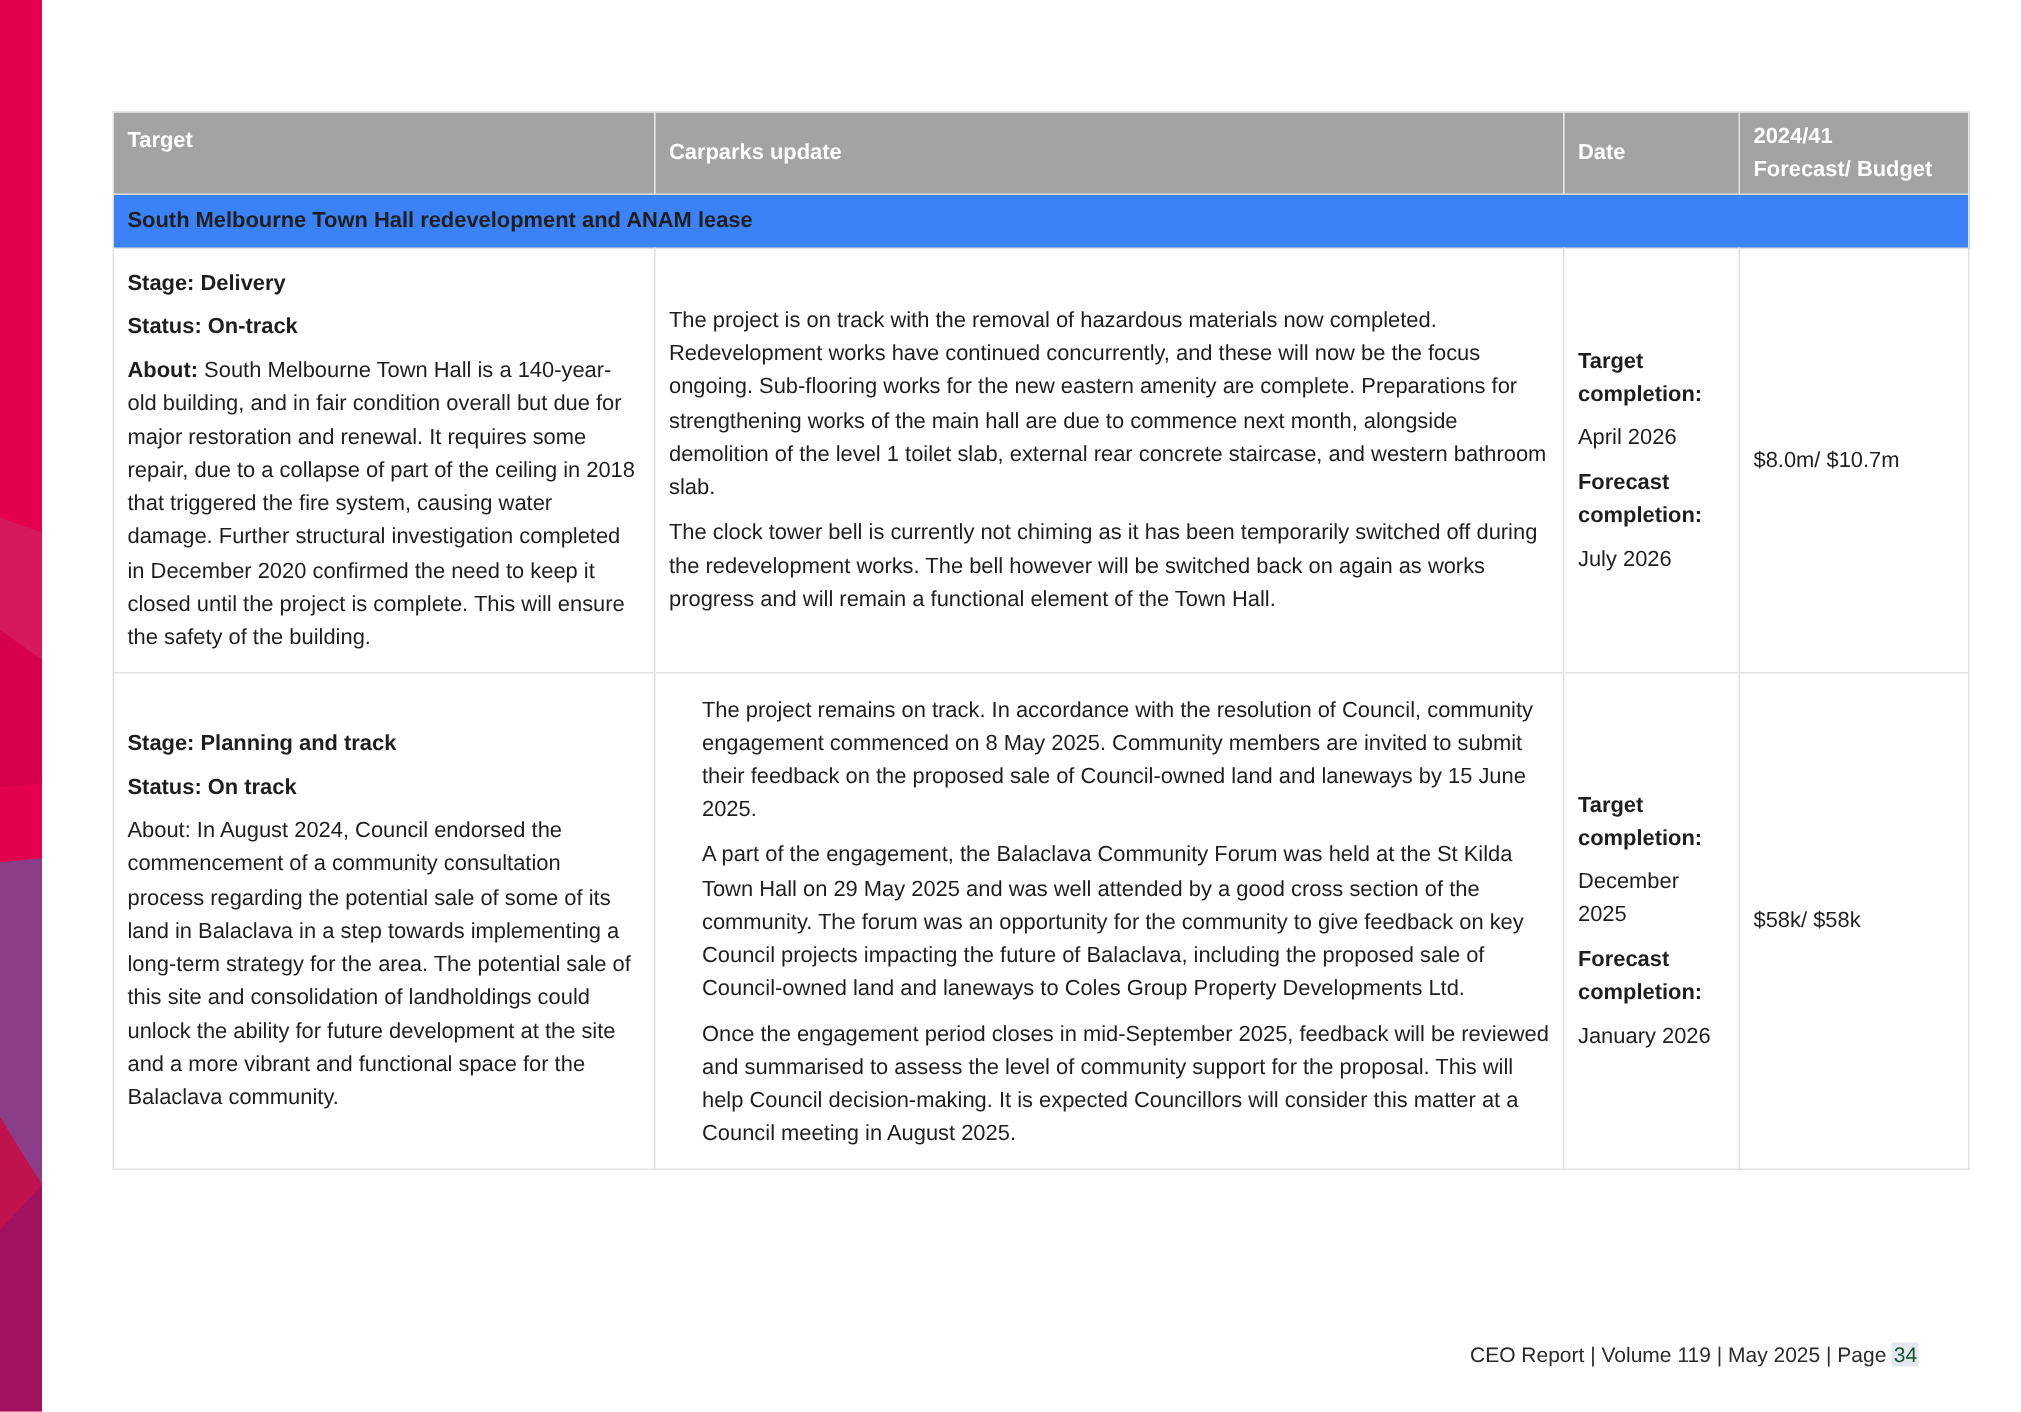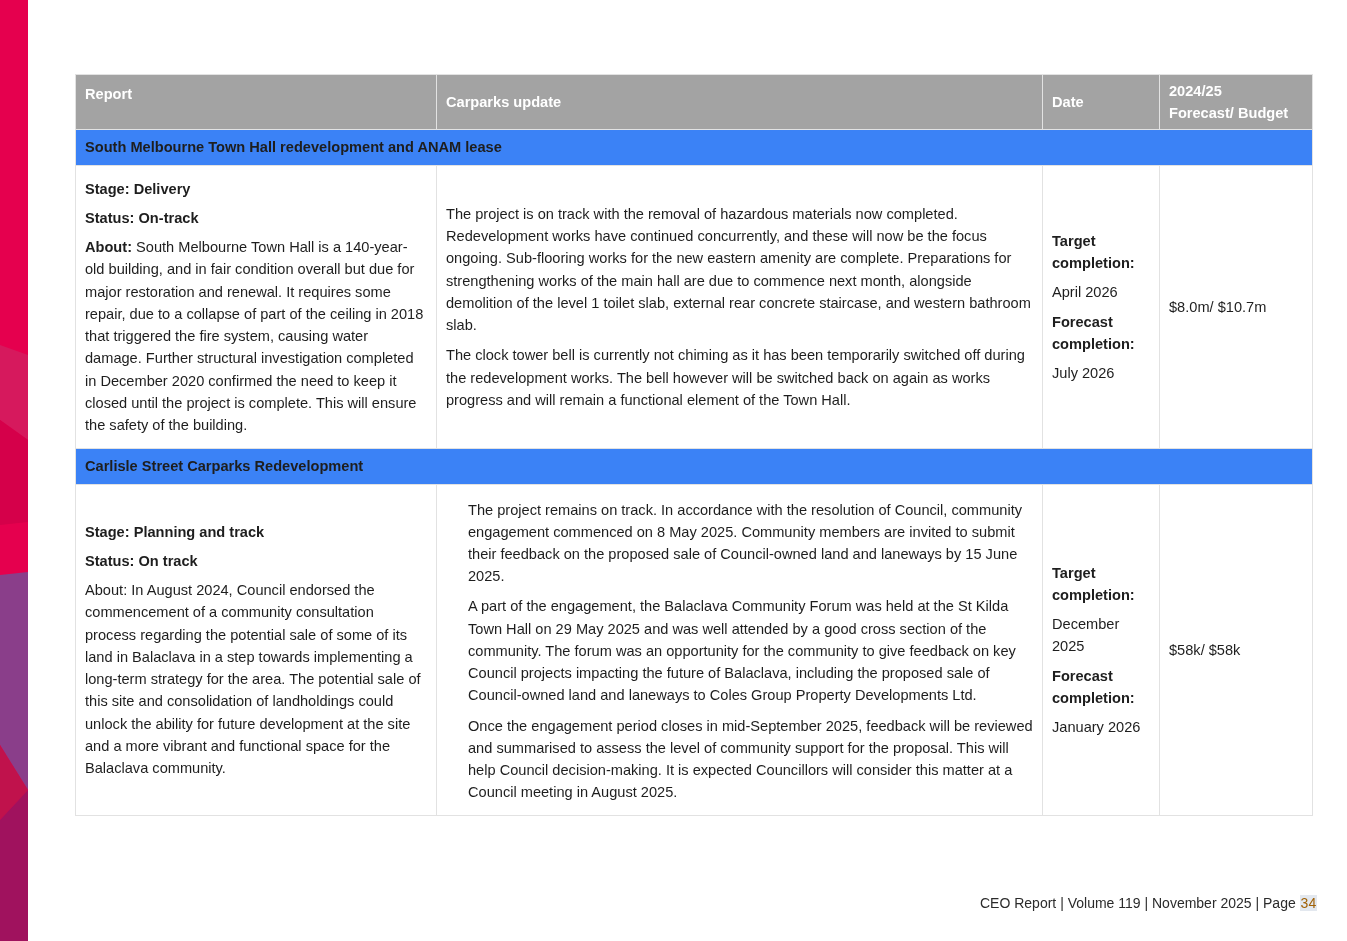--- a/index.html
+++ b/index.html
@@ -31,21 +31,21 @@
     background: #3b82f6; font-weight: bold; height: 35px;
   }
   .bold { font-weight: bold; }
   p { margin: 0; }
   .gap { margin-top: 7px; }
   .gap2 { margin-top: 8px; }
   .body-cell { padding-top: 6px; padding-bottom: 6px; }
   .footer {
     position: absolute; left: 980px; top: 895px; font-size: 14px; color: #2b2b2b;
   }
-  .footer .pg { background: #e3e8ef; color: #a16207; padding: 0 1px; }
+  .footer .pg { background: #e3e8ef; color: #14532d; padding: 0 1px; }
 </style>
 </head>
 <body>
 
 <div class="side-band">
   <svg width="28" height="941" viewBox="0 0 28 941">
     <polygon points="0,345 28,355 28,440 0,420" fill="#d6195d"></polygon>
     <polygon points="0,420 28,440 28,522 0,525" fill="#d5004a"></polygon>
     <polygon points="0,575 28,572 28,790 0,745" fill="#8a3e8a"></polygon>
     <polygon points="0,745 28,790 0,820" fill="#c0124c"></polygon>
@@ -55,25 +55,25 @@
 
 <table class="page-table">
   <colgroup>
     <col style="width:361px">
     <col style="width:606px">
     <col style="width:117px">
     <col style="width:153px">
   </colgroup>
   <thead>
     <tr>
-      <th class="top">Report</th>
+      <th class="top">Target</th>
       <th>Carparks update</th>
       <th>Date</th>
       <th style="line-height:22px;">
-        <div>2024/25</div>
+        <div>2024/41</div>
         <div>Forecast/ Budget</div>
       </th>
     </tr>
   </thead>
   <tbody>
 
     <tr class="section-row">
       <td colspan="4">South Melbourne Town Hall redevelopment and ANAM lease</td>
     </tr>
     <tr>
@@ -88,23 +88,20 @@
       </td>
       <td class="body-cell">
         <p class="bold">Target completion:</p>
         <p class="gap">April 2026</p>
         <p class="bold gap">Forecast completion:</p>
         <p class="gap">July 2026</p>
       </td>
       <td class="body-cell">$8.0m/ $10.7m</td>
     </tr>
 
-    <tr class="section-row">
-      <td colspan="4">Carlisle Street Carparks Redevelopment</td>
-    </tr>
     <tr>
       <td class="body-cell" style="height:330px;">
         <p class="bold">Stage: Planning and track</p>
         <p class="bold gap">Status: On track</p>
         <p class="gap">About: In August 2024, Council endorsed the commencement of a community consultation process regarding the potential sale of some of its land in Balaclava in a step towards implementing a long-term strategy for the area. The potential sale of this site and consolidation of landholdings could unlock the ability for future development at the site and a more vibrant and functional space for the Balaclava community.</p>
       </td>
       <td class="body-cell" style="padding-top:2px;padding-left:31px;">
         <p>The project remains on track. In accordance with the resolution of Council, community engagement commenced on 8 May 2025. Community members are invited to submit their feedback on the proposed sale of Council-owned land and laneways by 15 June 2025.</p>
         <p class="gap2">A part of the engagement, the Balaclava Community Forum was held at the St Kilda Town Hall on 29 May 2025 and was well attended by a good cross section of the community. The forum was an opportunity for the community to give feedback on key Council projects impacting the future of Balaclava, including the proposed sale of Council-owned land and laneways to Coles Group Property Developments Ltd.</p>
         <p class="gap2">Once the engagement period closes in mid-September 2025, feedback will be reviewed and summarised to assess the level of community support for the proposal. This will help Council decision-making. It is expected Councillors will consider this matter at a Council meeting in August 2025.</p>
@@ -114,14 +111,14 @@
         <p class="gap">December 2025</p>
         <p class="bold gap">Forecast completion:</p>
         <p class="gap">January 2026</p>
       </td>
       <td class="body-cell">$58k/ $58k</td>
     </tr>
   </tbody>
 </table>
 
 <div class="footer">
-  <span>CEO Report | Volume 119 | November 2025 | Page </span><span class="pg">34</span>
+  <span>CEO Report | Volume 119 | May 2025 | Page </span><span class="pg">34</span>
 </div>
 
 </body></html>

